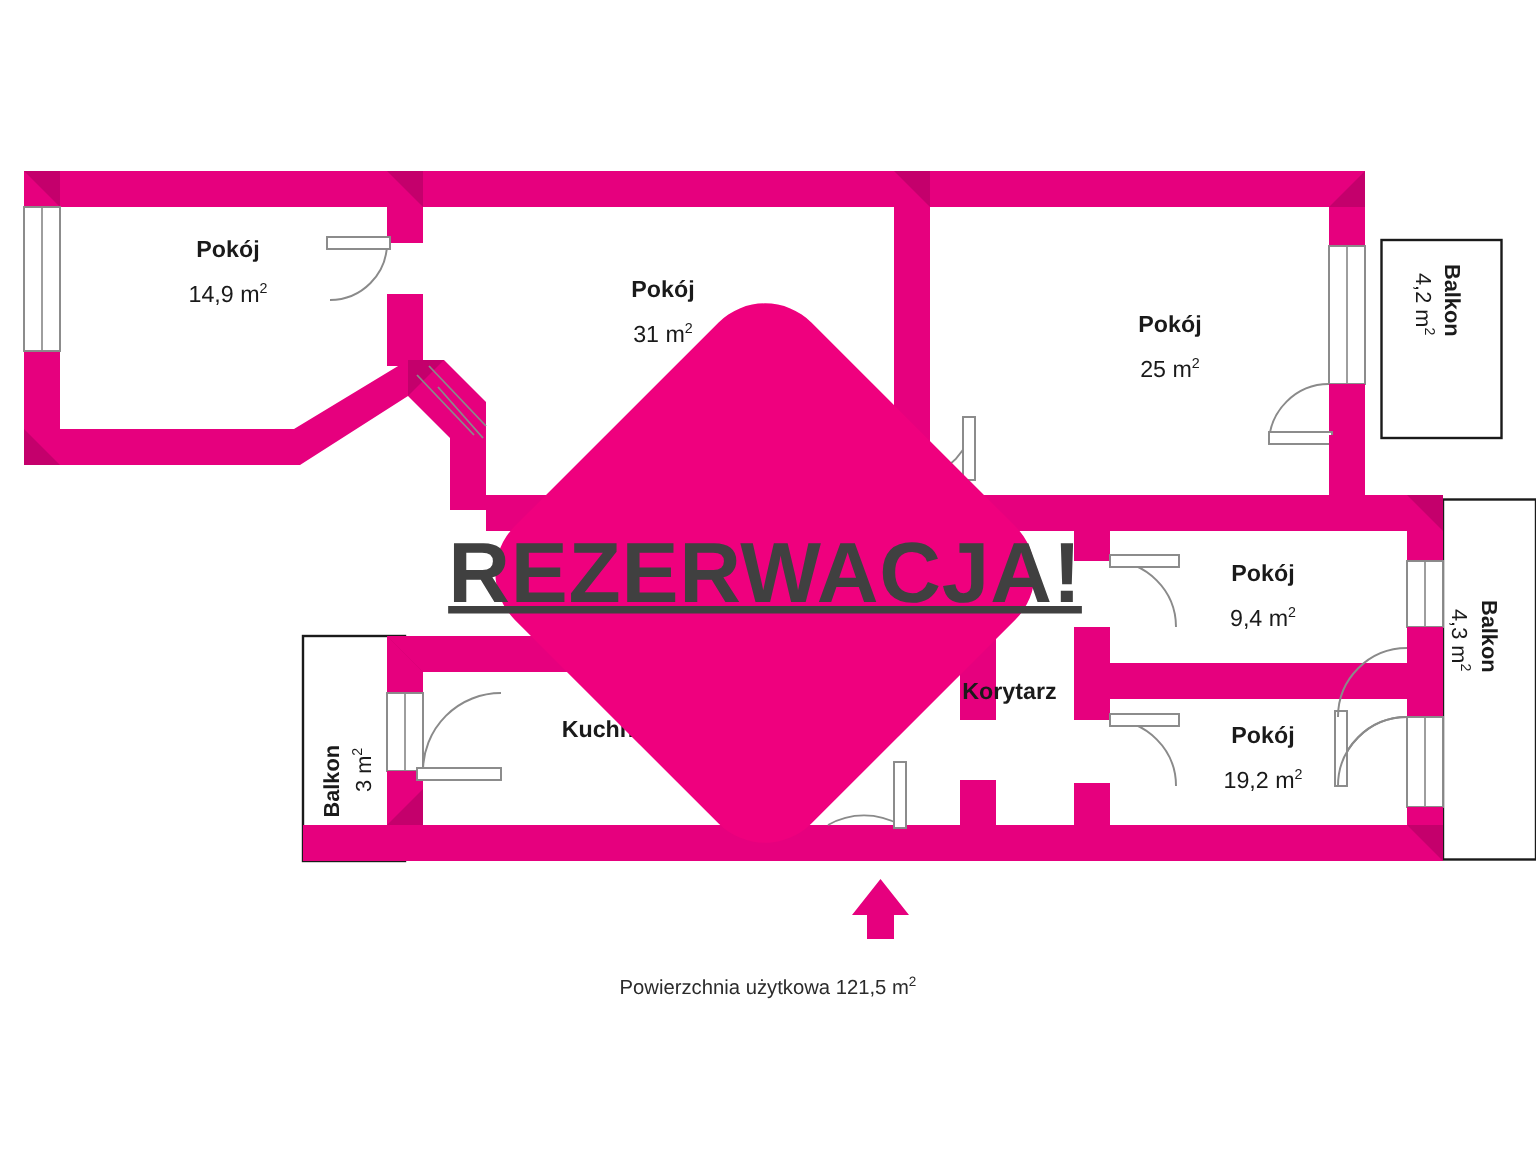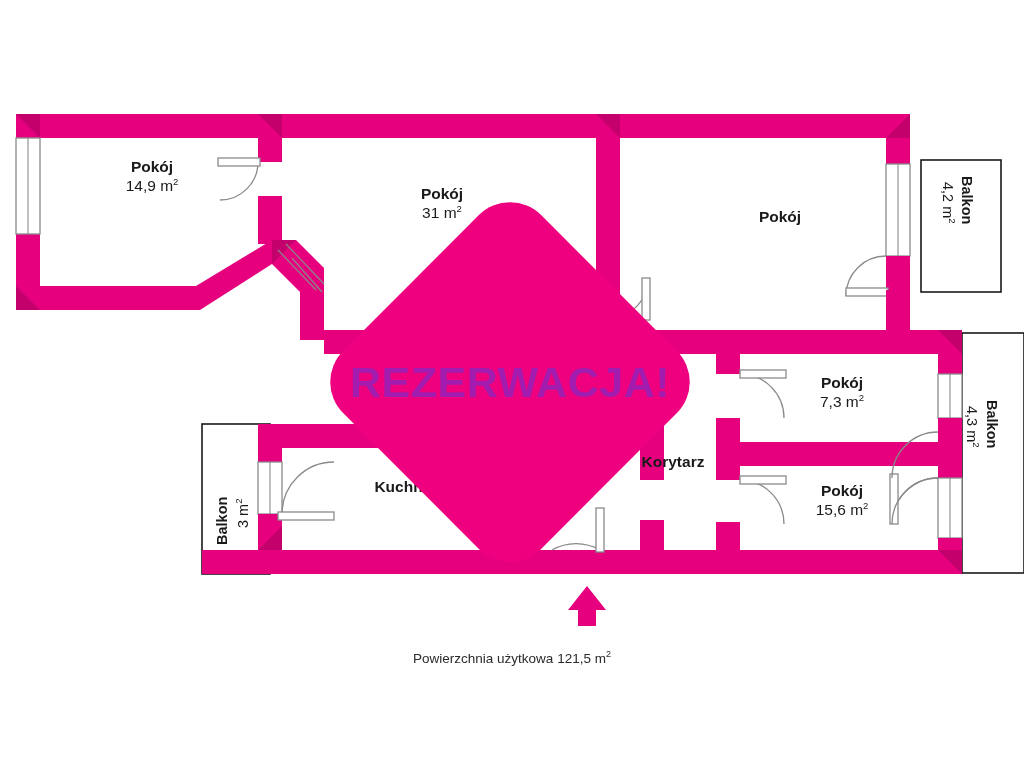--- a/index.html
+++ b/index.html
@@ -16,21 +16,21 @@
 
   .room-label{
     position:absolute;
     text-align:center;
     color:#1a1a1a;
     line-height:1.18;
     white-space:nowrap;
     pointer-events:none;
   }
   .room-name{font-weight:bold;font-size:15.5px;display:block;}
-  .room-area{font-size:15.5px;display:block;}
+  .room-area{font-size:15.5px;display:block;margin-top:11px;}
   .sup{font-size:9.5px;vertical-align:super;}
 
   .balcony-label{
     position:absolute;
     color:#1a1a1a;
     white-space:nowrap;
     font-size:14.5px;
     line-height:1.15;
   }
   .balcony-label .bl-name{font-weight:bold;}
@@ -48,25 +48,26 @@
     position:absolute;left:0;top:0;width:280px;height:280px;
     margin-left:58px;margin-top:58px;
     background:#ef007e;
     border-radius:44px;
     transform:rotate(45deg);
   }
   #overlay-text{
     position:absolute;
     left:0;top:0;width:396px;height:396px;
     display:flex;align-items:center;justify-content:center;
-    color:#a21caf;
+    color:#404040;
     font-weight:bold;
-    font-size:43px;
+    font-size:57px;
     letter-spacing:0.5px;
     font-family:"Liberation Sans","DejaVu Sans",sans-serif;
+    text-decoration:underline;
   }
 
   #caption{
     position:absolute;
     left:0;right:0;top:648px;
     text-align:center;
     color:#2b2b2b;
     font-size:13.5px;
     line-height:1.55;
   }
@@ -206,30 +207,31 @@
     <span class="room-area"><span>14,9 m</span><span class="sup">2</span></span>
   </div>
 
   <div class="room-label" style="left:352px;top:185px;width:180px;">
     <span class="room-name">Pokój</span>
     <span class="room-area"><span>31 m</span><span class="sup">2</span></span>
   </div>
 
   <div class="room-label" style="left:690px;top:208px;width:180px;">
     <span class="room-name">Pokój</span>
+    <span class="room-area"><span>25 m</span><span class="sup">2</span></span>
   </div>
 
   <div class="room-label" style="left:752px;top:374px;width:180px;">
     <span class="room-name">Pokój</span>
-    <span class="room-area"><span>7,3 m</span><span class="sup">2</span></span>
+    <span class="room-area"><span>9,4 m</span><span class="sup">2</span></span>
   </div>
 
   <div class="room-label" style="left:752px;top:482px;width:180px;">
     <span class="room-name">Pokój</span>
-    <span class="room-area"><span>15,6 m</span><span class="sup">2</span></span>
+    <span class="room-area"><span>19,2 m</span><span class="sup">2</span></span>
   </div>
 
   <div class="room-label" style="left:320px;top:478px;width:170px;">
     <span class="room-name">Kuchnia</span>
   </div>
 
   <div class="room-label" style="left:588px;top:453px;width:170px;">
     <span class="room-name">Korytarz</span>
   </div>
 

